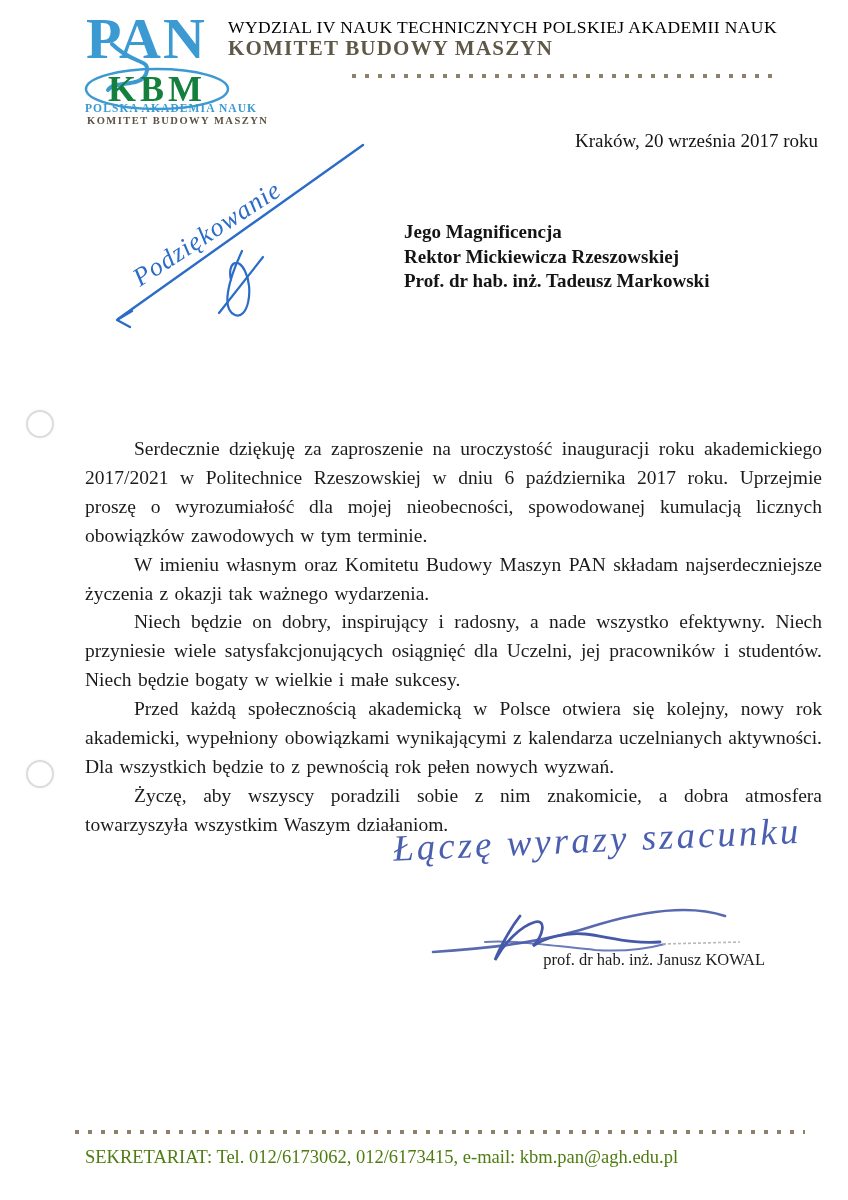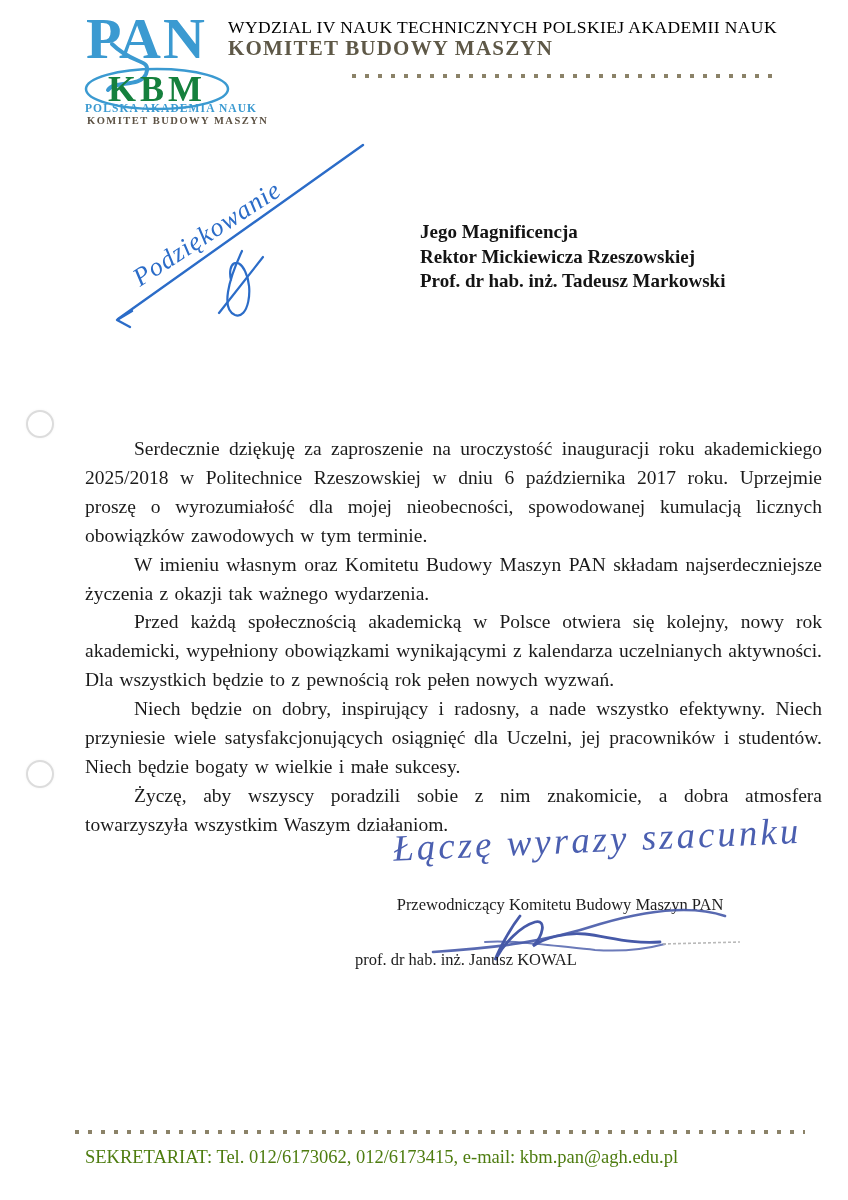--- a/index.html
+++ b/index.html
@@ -46,21 +46,21 @@
   }
   .dotline-top { left:352px; top:70px; width:424px; }
   .dotline-bottom { left:75px; top:1126px; width:730px; }
 
   
   .date-line {
     position:absolute; right:30px; top:126px;
     font-size:19px; color:#141414; white-space:nowrap;
   }
   .recipient {
-    position:absolute; left:420px; top:216px;
+    position:absolute; left:404px; top:216px;
     font-size:19px; font-weight:bold; line-height:24.5px; color:#141414;
   }
 
   
   .annotation-svg { position:absolute; left:90px; top:135px; width:300px; height:200px; }
 
   
   .salutation {
     position:absolute; left:135px; top:366px;
     font-size:20px; color:#1b1b1b;
@@ -78,21 +78,21 @@
     font-size:37px; font-style:italic; color:#4b5fb0;
     letter-spacing:3px; text-align:center; transform:rotate(-2.5deg);
     white-space:nowrap;
   }
   .signer-title {
     position:absolute; left:355px; top:891px; width:410px; text-align:center;
     font-size:16.5px; color:#1d1d1d; white-space:nowrap;
   }
   .signature-svg { position:absolute; left:425px; top:898px; width:320px; height:62px; }
   .signer-name {
-    position:absolute; left:355px; top:946px; width:410px; text-align:left;
+    position:absolute; left:355px; top:946px; width:410px; text-align:right;
     font-size:16.5px; color:#1d1d1d; white-space:nowrap;
   }
 
   
   .footer-text {
     position:absolute; left:85px; top:1140px;
     font-size:18.5px; line-height:26px; color:#4d7c0f;
   }
 
   
@@ -121,47 +121,47 @@
       <div class="logo-kbm">KBM</div>
     </div>
     <div class="logo-org1">POLSKA AKADEMIA NAUK</div>
     <div class="logo-org2">KOMITET BUDOWY MASZYN</div>
   </div>
 
   <div class="hdr-division">WYDZIAL IV NAUK TECHNICZNYCH POLSKIEJ AKADEMII NAUK</div>
   <div class="hdr-committee">KOMITET BUDOWY MASZYN</div>
   <div class="dotline dotline-top"></div>
 
+  <div class="date-line">Kraków, 20 września 2017 roku</div>
 
   <svg class="annotation-svg" viewBox="0 0 300 200">
     <path d="M 273,6 L 28,180" fill="none" stroke="#2b6cc8" stroke-width="2.4" stroke-linecap="round"></path>
     <path d="M 42,172 L 27,181 L 40,188" fill="none" stroke="#2b6cc8" stroke-width="2.4" stroke-linecap="round" stroke-linejoin="round"></path>
     <text transform="translate(50,148) rotate(-33)" font-family="Liberation Serif, serif" font-style="italic" font-size="26" fill="#2b6cc8" letter-spacing="1">Podziękowanie</text>
     <path d="M 152,112 C 138,142 131,170 145,176 C 158,181 164,150 155,132 C 148,117 137,124 141,141" fill="none" stroke="#2b6cc8" stroke-width="2.2" stroke-linecap="round"></path>
     <path d="M 129,174 L 173,118" fill="none" stroke="#2b6cc8" stroke-width="2.2" stroke-linecap="round"></path>
   </svg>
 
   <div class="recipient">
     <div>Jego Magnificencja</div>
     <div>Rektor Mickiewicza Rzeszowskiej</div>
     <div>Prof. dr hab. inż. Tadeusz Markowski</div>
   </div>
 
 
   <div class="body-block">
-    <p>Serdecznie dziękuję za zaproszenie na uroczystość inauguracji roku akademickiego 2025/2018 w Politechnice Rzeszowskiej w dniu 6 października 2017 roku. Uprzejmie proszę o wyrozumiałość dla mojej nieobecności, spowodowanej kumulacją licznych obowiązków zawodowych w tym terminie.</p>
+    <p>Serdecznie dziękuję za zaproszenie na uroczystość inauguracji roku akademickiego 2017/2021 w Politechnice Rzeszowskiej w dniu 6 października 2017 roku. Uprzejmie proszę o wyrozumiałość dla mojej nieobecności, spowodowanej kumulacją licznych obowiązków zawodowych w tym terminie.</p>
     <p>W imieniu własnym oraz Komitetu Budowy Maszyn PAN składam najserdeczniejsze życzenia z okazji tak ważnego wydarzenia.</p>
+    <p>Niech będzie on dobry, inspirujący i radosny, a nade wszystko efektywny. Niech przyniesie wiele satysfakcjonujących osiągnięć dla Uczelni, jej pracowników i studentów. Niech będzie bogaty w wielkie i małe sukcesy.</p>
     <p>Przed każdą społecznością akademicką w Polsce otwiera się kolejny, nowy rok akademicki, wypełniony obowiązkami wynikającymi z kalendarza uczelnianych aktywności. Dla wszystkich będzie to z pewnością rok pełen nowych wyzwań.</p>
-    <p>Niech będzie on dobry, inspirujący i radosny, a nade wszystko efektywny. Niech przyniesie wiele satysfakcjonujących osiągnięć dla Uczelni, jej pracowników i studentów. Niech będzie bogaty w wielkie i małe sukcesy.</p>
     <p>Życzę, aby wszyscy poradzili sobie z nim znakomicie, a dobra atmosfera towarzyszyła wszystkim Waszym działaniom.</p>
   </div>
 
   <div class="closing-hand">Łączę wyrazy szacunku</div>
 
-  <div class="signer-title">Przewodniczący Komitetu Budowy Maszyn PAN</div>
   <svg class="signature-svg" viewBox="0 0 320 62">
     <path d="M 8,50 C 70,46 120,40 175,22 C 230,6 270,4 300,14" fill="none" stroke="#4659a8" stroke-width="2.6" stroke-linecap="round" opacity="0.9"></path>
     <path d="M 95,14 C 84,28 74,48 70,58 C 80,40 96,24 110,20 C 122,17 118,34 108,44 C 120,36 140,30 160,32 C 185,35 205,42 235,40" fill="none" stroke="#4659a8" stroke-width="2.8" stroke-linecap="round"></path>
     <path d="M 60,40 C 90,38 130,44 170,48 C 200,50 225,46 240,42" fill="none" stroke="#4659a8" stroke-width="2" stroke-linecap="round" opacity="0.8"></path>
     <path d="M 238,42 L 315,40" fill="none" stroke="#b9b9b9" stroke-width="1.6" stroke-dasharray="3 2"></path>
   </svg>
   <div class="signer-name">prof. dr hab. inż. Janusz KOWAL</div>
 
   <div class="dotline dotline-bottom"></div>
   <div class="footer-text">

